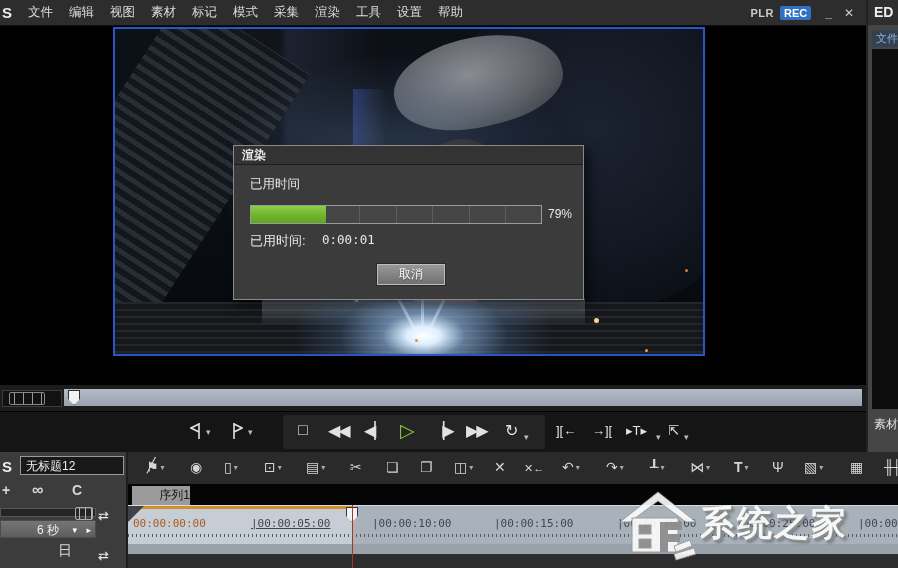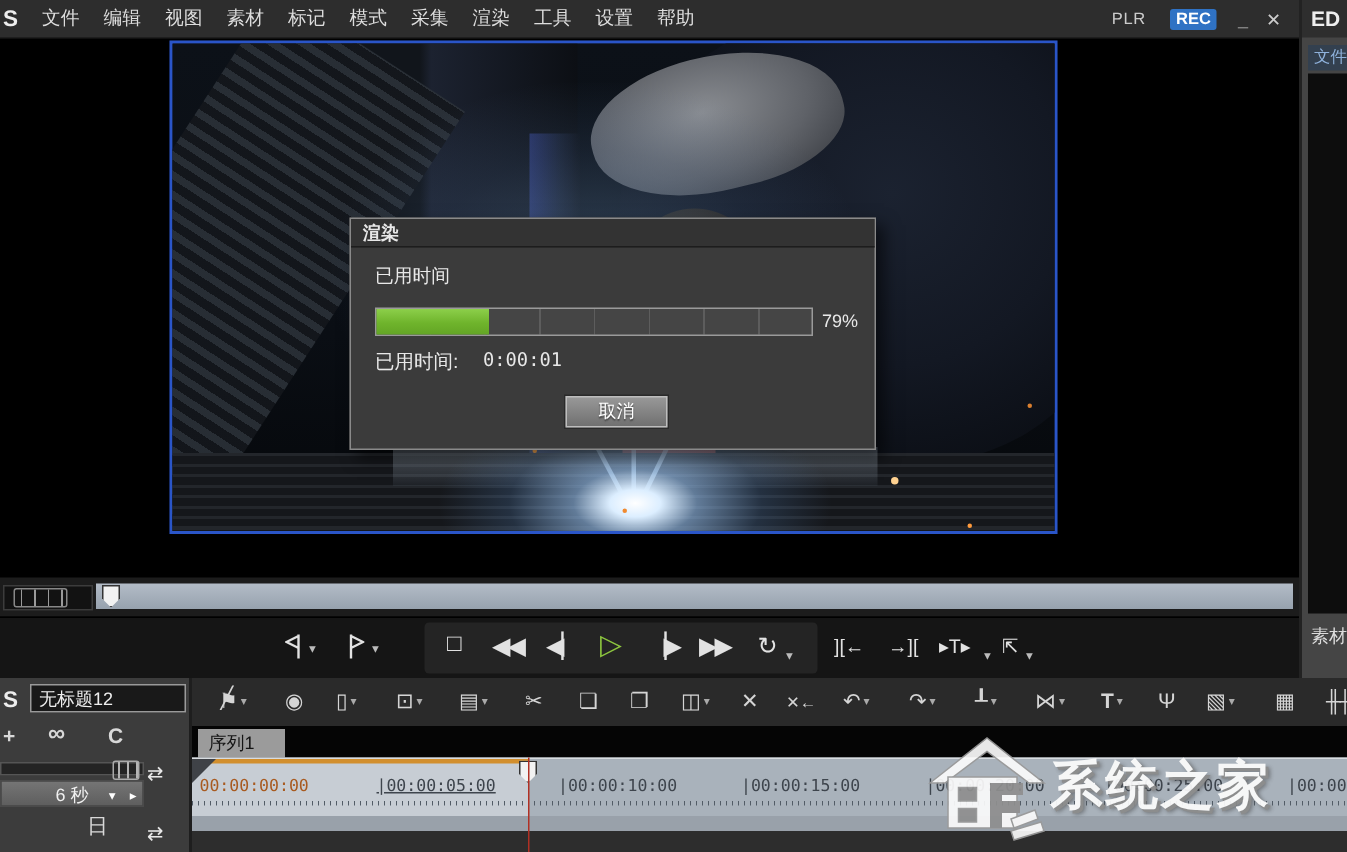--- a/index.html
+++ b/index.html
@@ -6,21 +6,21 @@
   body{width:898px;height:568px;position:relative;overflow:hidden;
        font-family:"Liberation Sans","DejaVu Sans",sans-serif;
        -webkit-font-smoothing:antialiased;}
   .abs{position:absolute;}
   
   #menubar{left:0;top:0;width:866px;height:25px;background:#2d2d2d;border-bottom:1px solid #101010;
            display:flex;align-items:center;color:#ddd;font-size:12.5px;}
   #menubar .logo{font-weight:bold;font-size:15px;color:#eee;margin:0 8px 0 2px;}
   #menubar .mi{padding:3px 8px;cursor:default;}
   #menubar .spacer{flex:1;}
-  .plr{color:#ccc;font-weight:normal;font-size:11px;letter-spacing:.5px;margin-right:16px;}
+  .plr{color:#ccc;font-weight:bold;font-size:11px;letter-spacing:.5px;margin-right:6px;}
   .rec{color:#fff;font-weight:bold;font-size:11px;background:#2f72c4;border-radius:2px;
        padding:1px 4px;margin-right:14px;}
   .winbtn{color:#ccc;font-size:12px;font-weight:bold;margin-right:12px;}
   
   #bin{left:866px;top:0;width:32px;height:452px;background:#454545;border-left:2px solid #222;}
   #bin .hd{position:absolute;left:0;top:0;width:32px;height:25px;background:#2e2e2e;color:#eee;
            font-weight:bold;font-size:14px;line-height:25px;padding-left:6px;box-sizing:border-box;}
   #bin .tab{position:absolute;left:4px;top:30px;width:28px;height:17px;background:#33404f;
             color:#8fb2dc;font-size:11px;line-height:17px;padding-left:4px;box-sizing:border-box;overflow:hidden;}
   #bin .content{position:absolute;left:4px;top:49px;width:28px;height:360px;background:#0d0d0d;}
@@ -117,21 +117,21 @@
   
   #tltoolbar{left:128px;top:452px;width:770px;height:32px;background:#2a2a2a;border-bottom:1px solid #000;}
   .tb{position:absolute;top:7px;color:#d5d5d5;font-size:14px;white-space:nowrap;}
   .tb .c{font-size:8px;color:#aaa;font-style:normal;margin-left:2px;vertical-align:2px;}
   .tb i{font-style:normal;}
   .slashwrap{position:relative;display:inline-block;}
   .slashwrap em{position:absolute;left:1px;top:-2px;color:#d5d5d5;font-style:normal;}
   
   #seqrow{left:128px;top:484px;width:770px;height:21px;background:#050505;}
   #seqtab{position:absolute;left:4px;top:2px;width:58px;height:19px;background:#9b9b9b;color:#151515;
-      font-size:12px;line-height:19px;padding-left:7px;box-sizing:border-box;}
+      font-size:12px;line-height:19px;padding-left:7px;box-sizing:border-box;text-align:right;}
   
   #ruler{left:128px;top:505px;width:770px;height:39px;background:#a9b2bb;border-top:1px solid #d8dce0;box-sizing:border-box;}
   #inout{position:absolute;left:0;top:0;width:224px;height:100%;background:#c7cdd4;border-top:3px solid #d28f2e;box-sizing:border-box;}
   .rtick{position:absolute;top:11px;font-size:11px;color:#3e454d;font-family:"DejaVu Sans Mono",monospace;white-space:nowrap;}
   .rtick.first{color:#a85a20;}
   #dots{position:absolute;left:0;top:28px;width:100%;height:3px;
      background:repeating-linear-gradient(90deg,#525c66 0 1px,transparent 1px 4px);}
   #zfold{position:absolute;left:0;top:0;width:0;height:0;
      border-top:16px solid #3f4247;border-right:16px solid transparent;}
   #rulermarker{position:absolute;left:218px;top:1px;}

